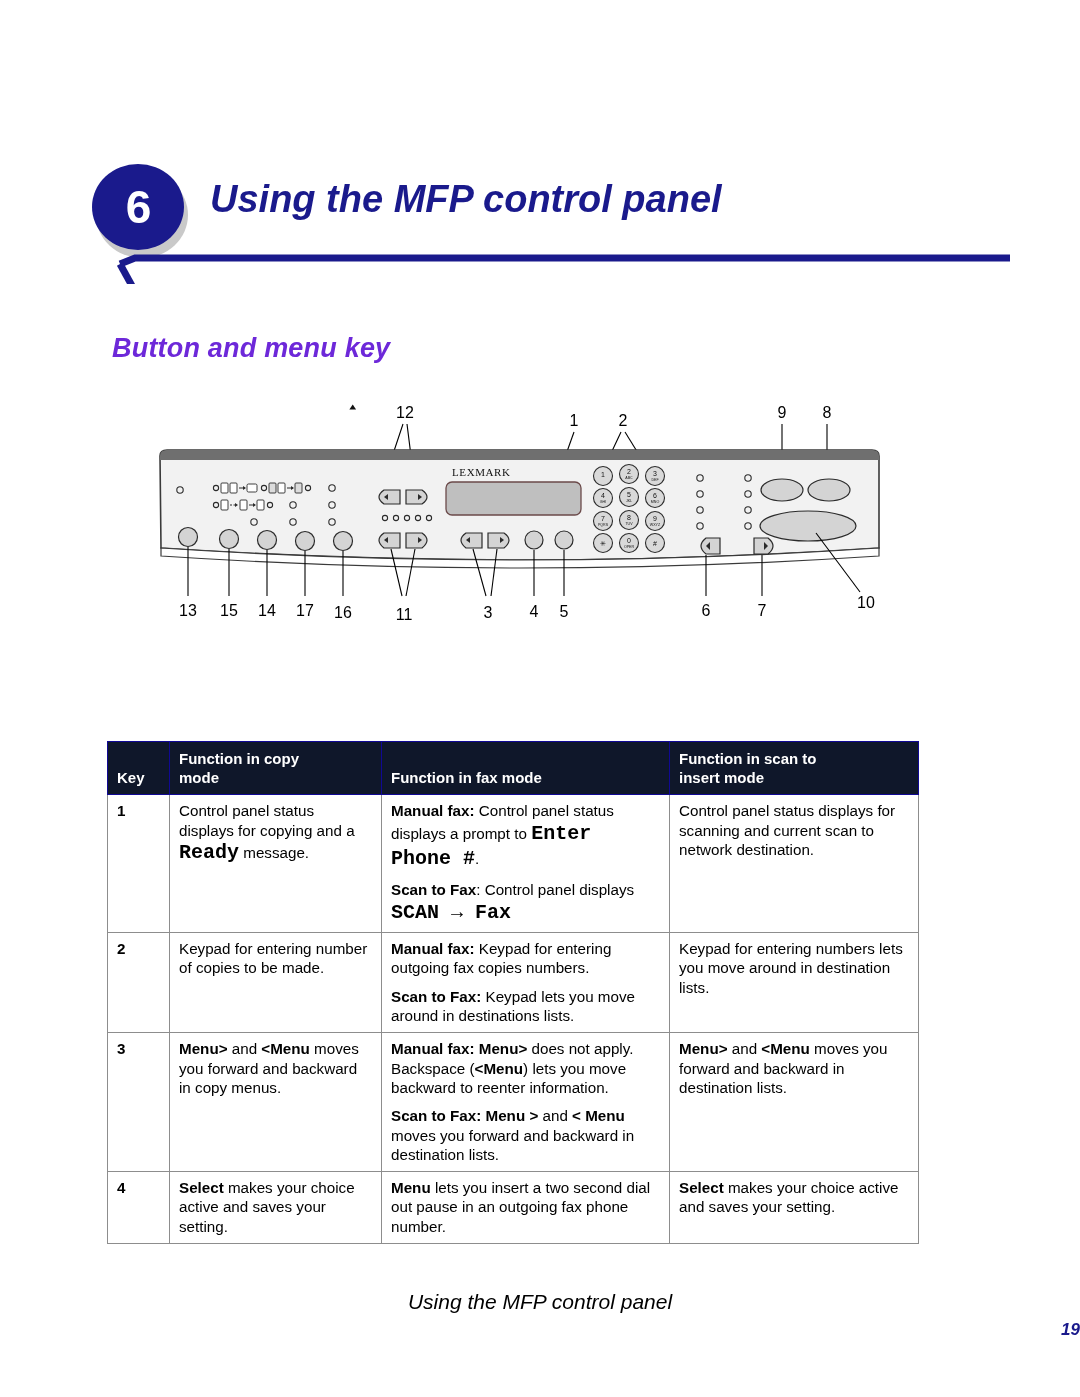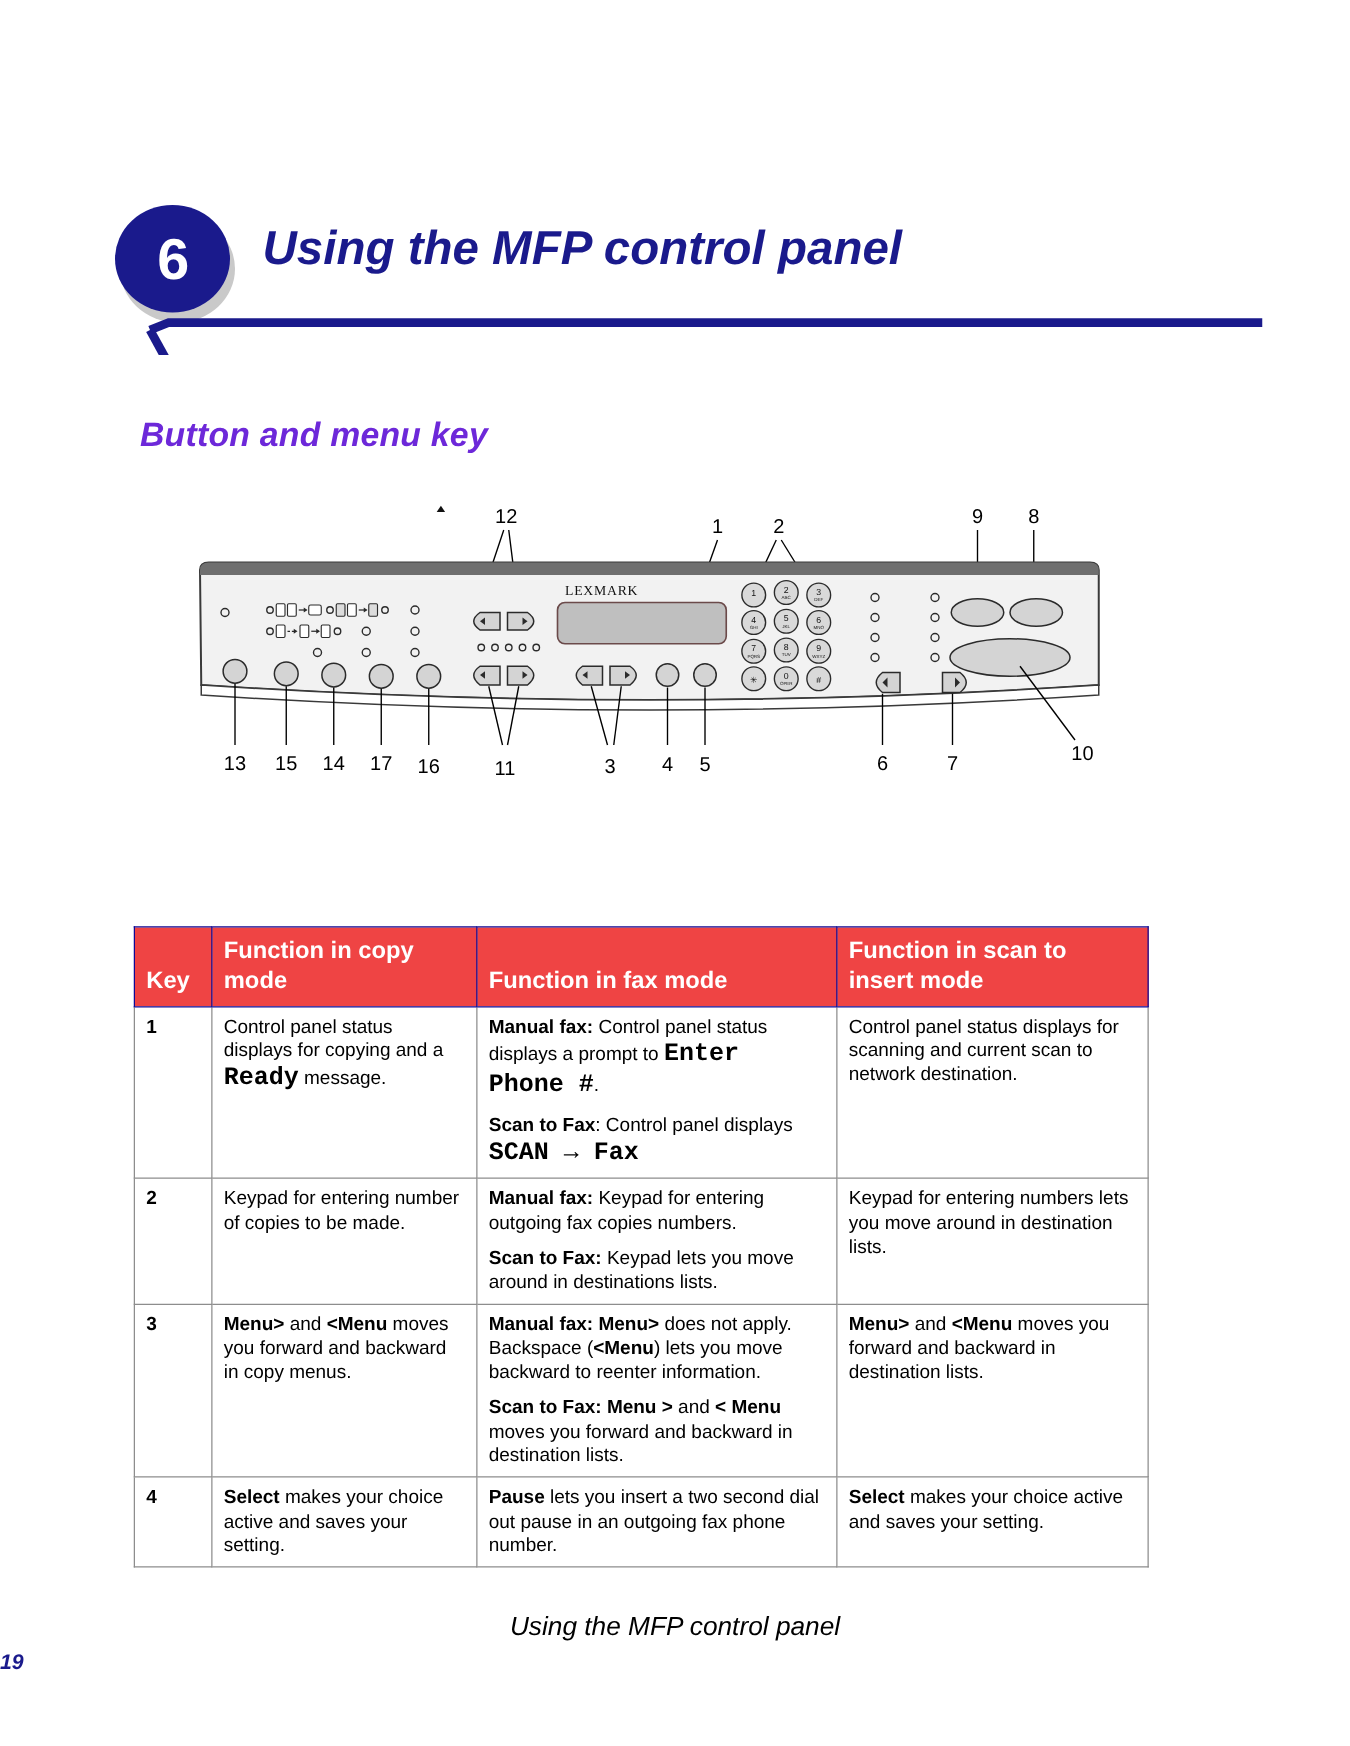--- a/index.html
+++ b/index.html
@@ -47,22 +47,22 @@
   
   .figure { position:absolute; left:150px; top:400px; width:740px; height:250px; }
 
   
   .tbl {
     position:absolute; left:107px; top:741px;
     border-collapse:collapse; width:811px;
     table-layout:fixed;
   }
   .tbl th {
-    background:#ef4444; color:#fff;
-    font-size:19px; font-weight:bold;
+    background:#0f172a; color:#fff;
+    font-size:15px; font-weight:bold;
     text-align:left; vertical-align:bottom;
     padding:7px 9px 7px 9px; line-height:1.28;
     border:1px solid #100894;
   }
   .tbl td {
     border:1px solid #8d8d8d;
     padding:6px 9px 7px 9px;
     font-size:15.2px; line-height:1.27;
     vertical-align:top; color:#000;
   }
@@ -76,21 +76,21 @@
   b, .b { font-weight:bold; }
   .mono { font-family:"Liberation Mono", monospace; font-weight:bold; font-size:20px; letter-spacing:0px; }
 
   
   .footer-title {
     position:absolute; left:0; top:1290px; width:1080px;
     text-align:center; font-size:21px; font-style:italic; color:#000;
   }
   .footer-page {
     position:absolute; left:0; top:1320px; width:1080px;
-    text-align:left; font-size:17px; font-style:italic; font-weight:bold; color:#1a1a8c;
+    text-align:right; font-size:17px; font-style:italic; font-weight:bold; color:#1a1a8c;padding-left:12px;
   }
 </style>
 </head>
 <body>
 
 <div class="chapter-head">
   <div class="badge-wrap">
     <div class="badge-shadow"></div>
     <div class="badge">
       <span class="badge-num">6</span>
@@ -385,21 +385,21 @@
         <p><b>Menu&gt;</b><span> and </span><b>&lt;Menu</b><span> moves you forward and backward in destination lists.</span></p>
       </td>
     </tr>
 
     <tr>
       <td class="keycell">4</td>
       <td>
         <p><b>Select</b><span> makes your choice active and saves your setting.</span></p>
       </td>
       <td>
-        <p><b>Pause</b><span> lets you insert a two second dial out pause in an outgoing fax phone number.</span></p>
+        <p><b>Menu</b><span> lets you insert a two second dial out pause in an outgoing fax phone number.</span></p>
       </td>
       <td>
         <p><b>Select</b><span> makes your choice active and saves your setting.</span></p>
       </td>
     </tr>
   </tbody>
 </table>
 
 <div class="footer-title">Using the MFP control panel</div>
 <div class="footer-page">19</div>

